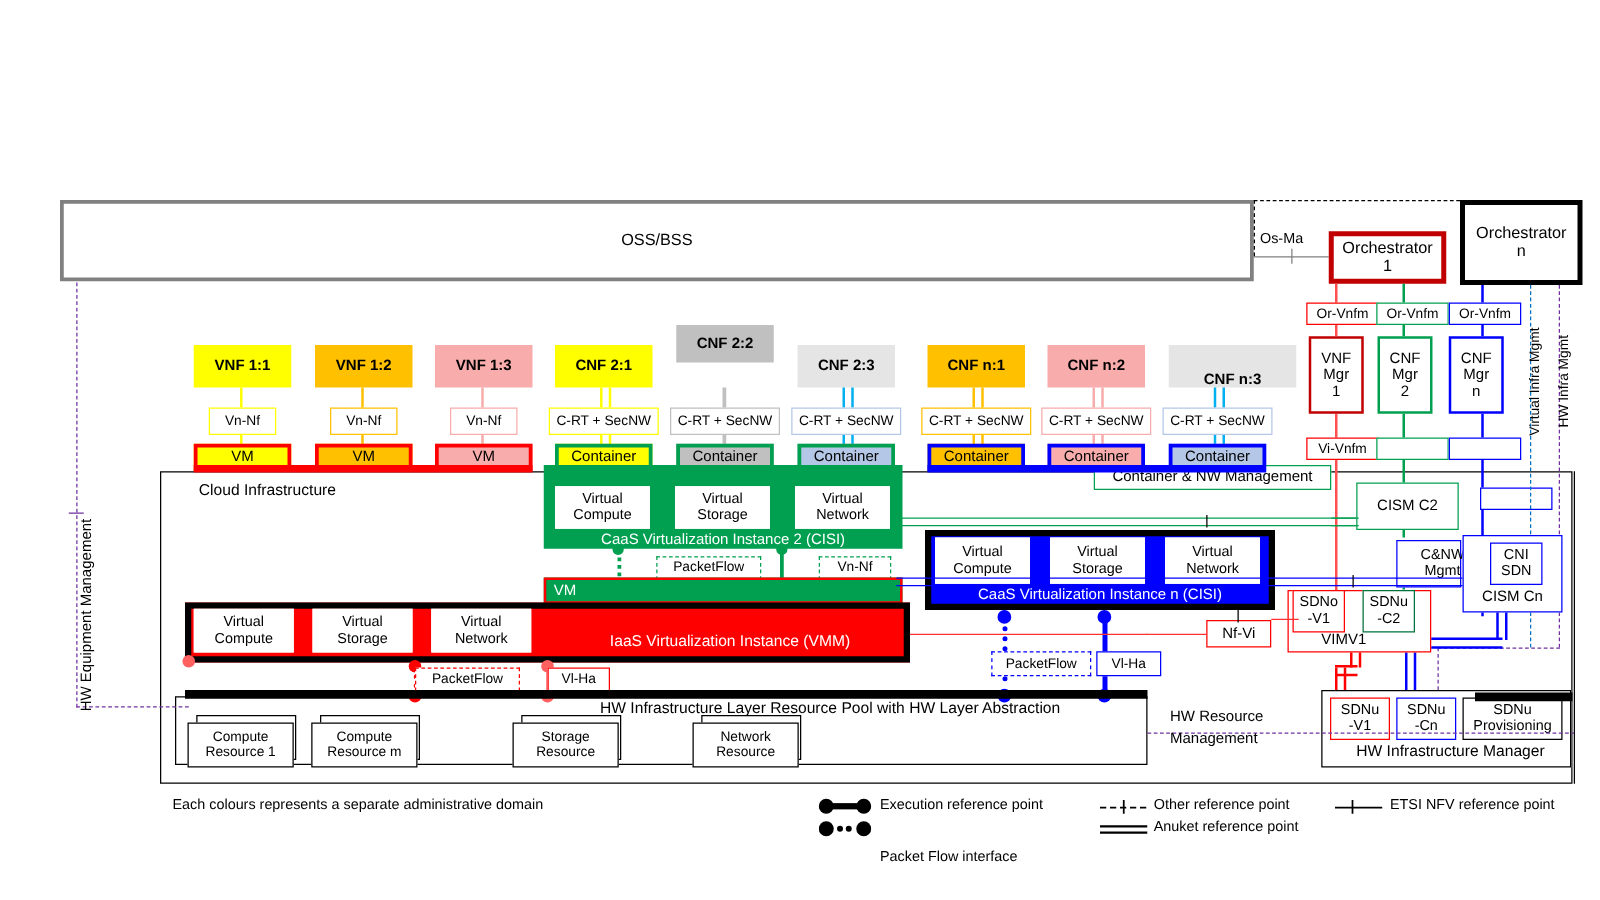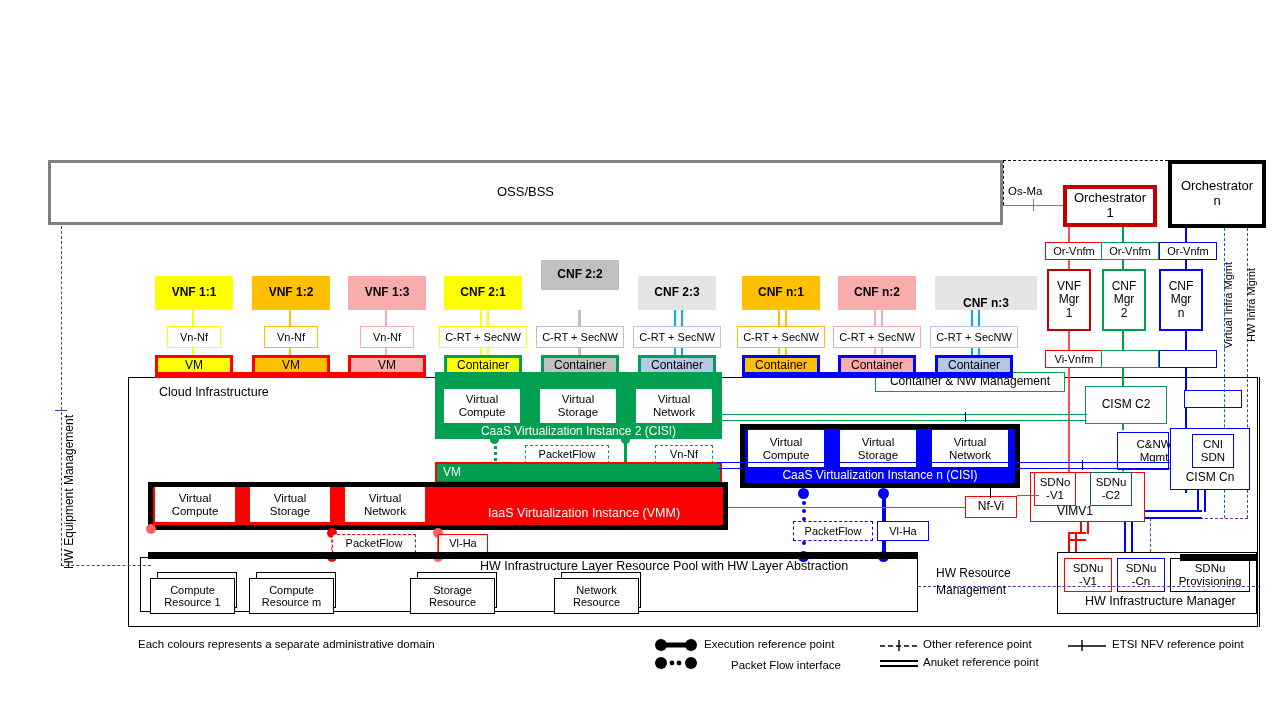--- a/index.html
+++ b/index.html
@@ -447,21 +447,21 @@
       <circle cx="36" cy="7" r="6" fill="#000"></circle>
   </svg>
   <div class="lbl legend" style="left:704px;top:638px;">Execution reference point</div>
 
   <svg class="abs" style="left:655px;top:656px;width:42px;height:14px;" viewBox="0 0 42 14">
     <circle cx="6" cy="7" r="6" fill="#000"></circle>
     <circle cx="17" cy="7" r="2.4" fill="#000"></circle>
       <circle cx="24" cy="7" r="2.4" fill="#000"></circle>
     <circle cx="36" cy="7" r="6" fill="#000"></circle>
   </svg>
-  <div class="lbl legend" style="left:704px;top:659px;margin-left:27px;">Packet Flow interface</div>
+  <div class="lbl legend" style="left:704px;top:680px;">Packet Flow interface</div>
 
   <svg class="abs" style="left:880px;top:638px;width:38px;height:14px;" viewBox="0 0 38 14">
     <line x1="0" y1="8" x2="38" y2="8" stroke="#000" stroke-width="1.4" stroke-dasharray="5,3"></line>
     <line x1="19" y1="2" x2="19" y2="13" stroke="#000" stroke-width="1.4"></line>
   </svg>
   <div class="lbl legend" style="left:923px;top:638px;">Other reference point</div>
 
   <svg class="abs" style="left:880px;top:656px;width:38px;height:14px;" viewBox="0 0 38 14">
     <line x1="0" y1="5" x2="38" y2="5" stroke="#000" stroke-width="1.8"></line>
     <line x1="0" y1="10" x2="38" y2="10" stroke="#000" stroke-width="1.8"></line>

